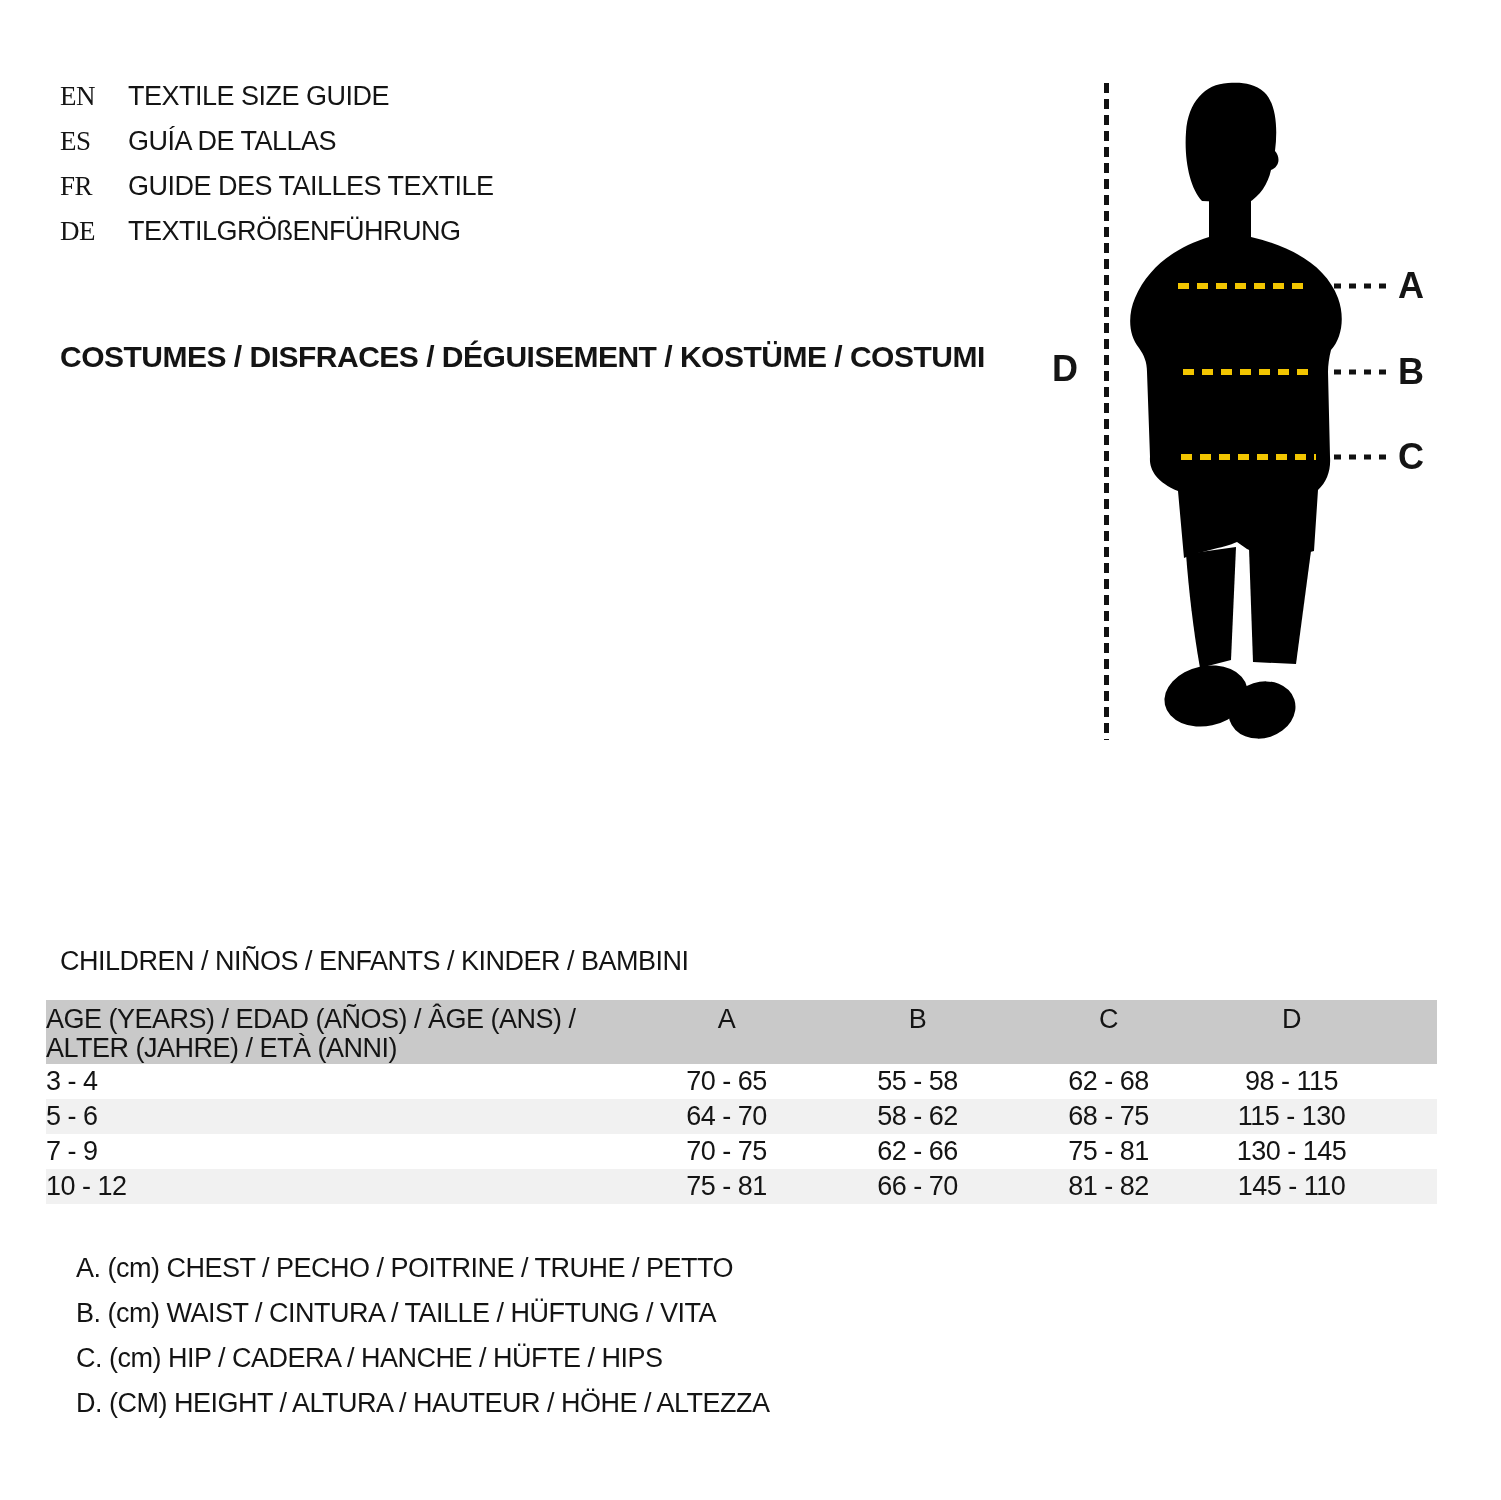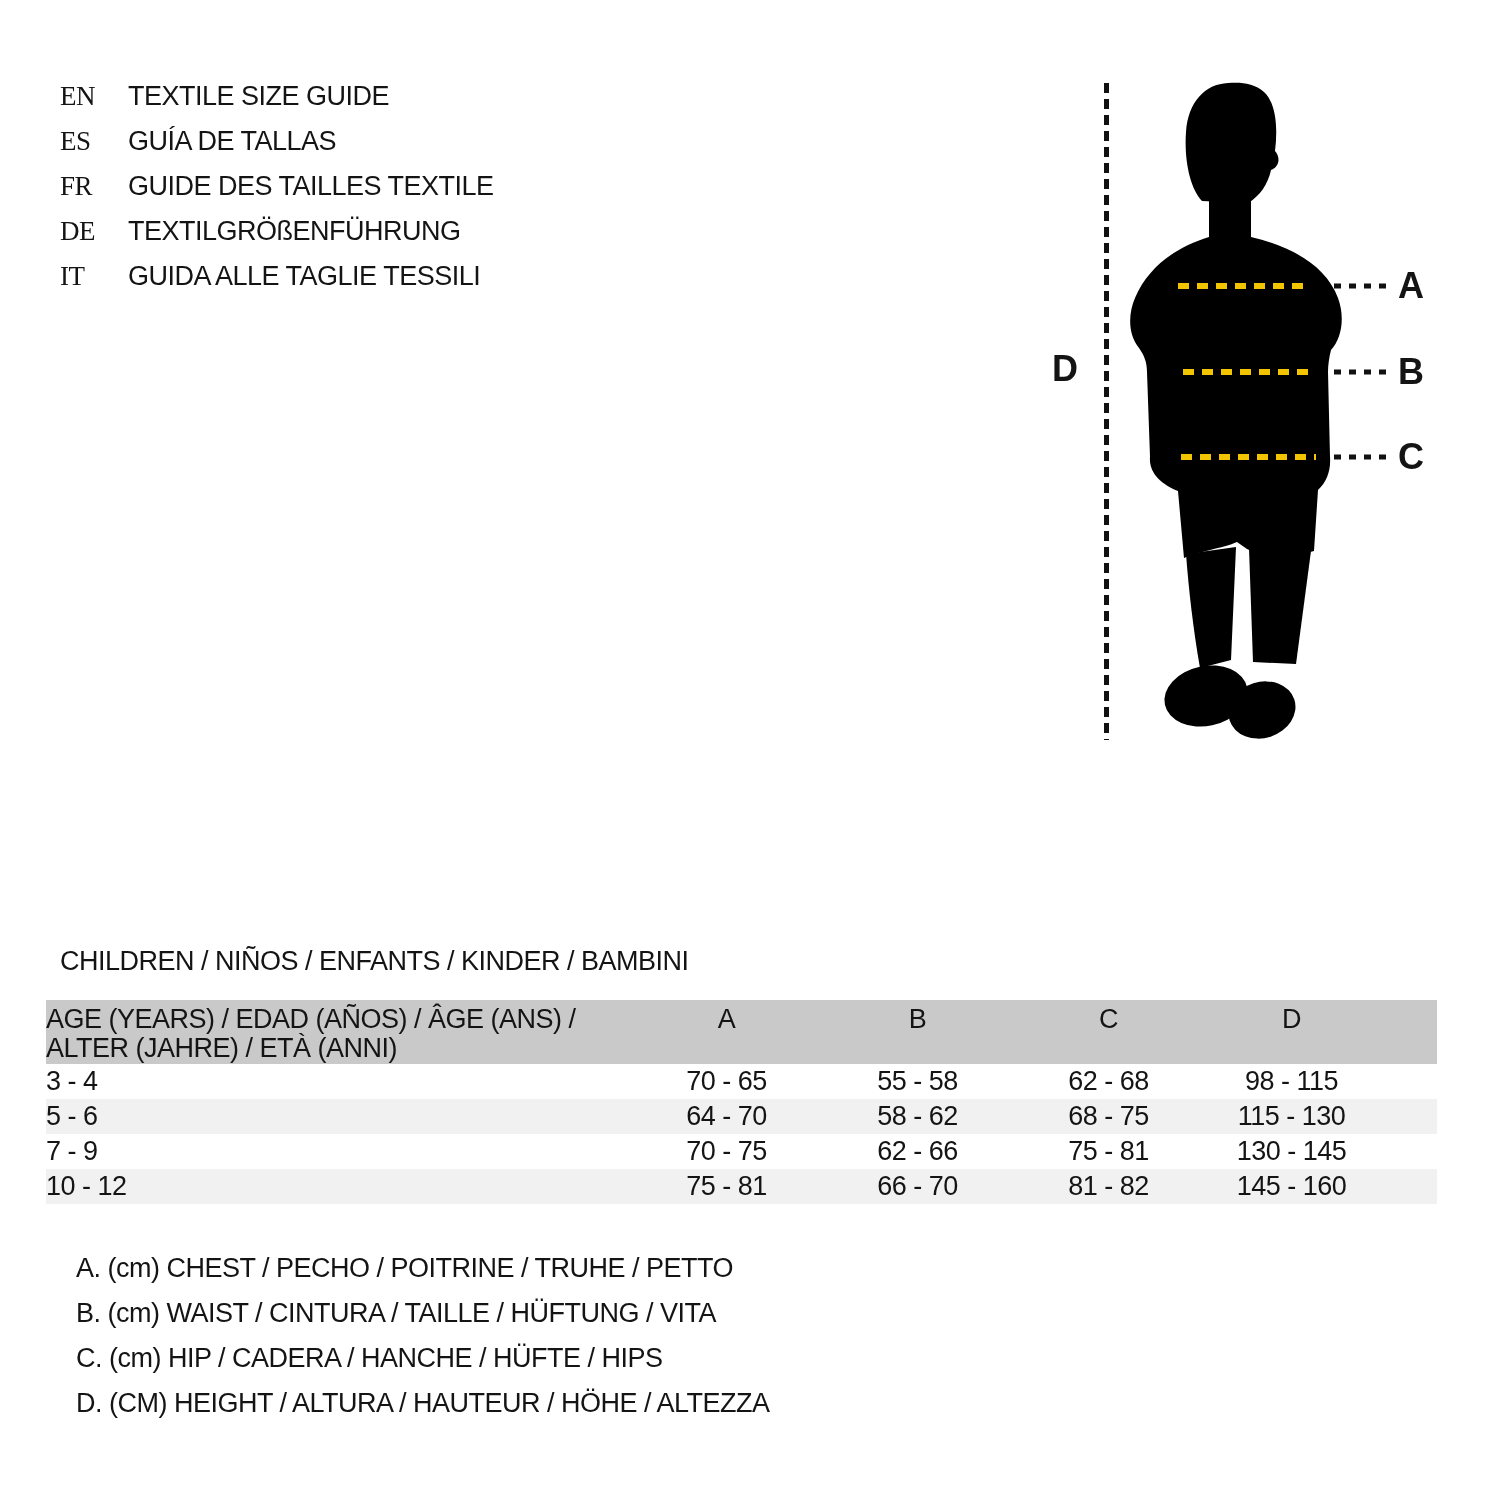--- a/index.html
+++ b/index.html
@@ -120,26 +120,23 @@
       <span class="lang-label">GUÍA DE TALLAS</span>
     </div>
     <div class="lang-row">
       <span class="lang-code">FR</span>
       <span class="lang-label">GUIDE DES TAILLES TEXTILE</span>
     </div>
     <div class="lang-row">
       <span class="lang-code">DE</span>
       <span class="lang-label">TEXTILGRÖßENFÜHRUNG</span>
     </div>
-    <div class="lang-row">
-      <span class="lang-code">IT</span>
-      <span class="lang-label">GUIDA ALLE TAGLIE TESSILI</span>
-    </div>
-  </div>
-
+  </div>
+
+  <div class="category-line">COSTUMES / DISFRACES / DÉGUISEMENT / KOSTÜME / COSTUMI</div>
 
   <div class="figure-area">
     <svg class="figure-svg" width="420" height="670" viewBox="1040 75 420 670" xmlns="http://www.w3.org/2000/svg">
 
       <line x1="1106.5" y1="83" x2="1106.5" y2="740" stroke="#111111" stroke-width="5" stroke-dasharray="10 6"></line>
 
       <g fill="#000000">
 
         <path d="M 1228 83
                  C 1205 84 1188 102 1186 132
@@ -240,21 +237,21 @@
           <td class="num-cell">62 - 66</td>
           <td class="num-cell">75 - 81</td>
           <td class="num-cell">130 - 145</td>
           <td></td>
         </tr>
         <tr>
           <td class="age-cell">10 - 12</td>
           <td class="num-cell">75 - 81</td>
           <td class="num-cell">66 - 70</td>
           <td class="num-cell">81 - 82</td>
-          <td class="num-cell">145 - 160</td>
+          <td class="num-cell">145 - 110</td>
           <td></td>
         </tr>
       </tbody>
     </table>
   </div>
 
   <div class="legend">
     <div>A. (cm) CHEST / PECHO / POITRINE / TRUHE / PETTO</div>
     <div>B. (cm) WAIST / CINTURA / TAILLE / HÜFTUNG / VITA</div>
     <div>C. (cm) HIP / CADERA / HANCHE / HÜFTE / HIPS</div>

